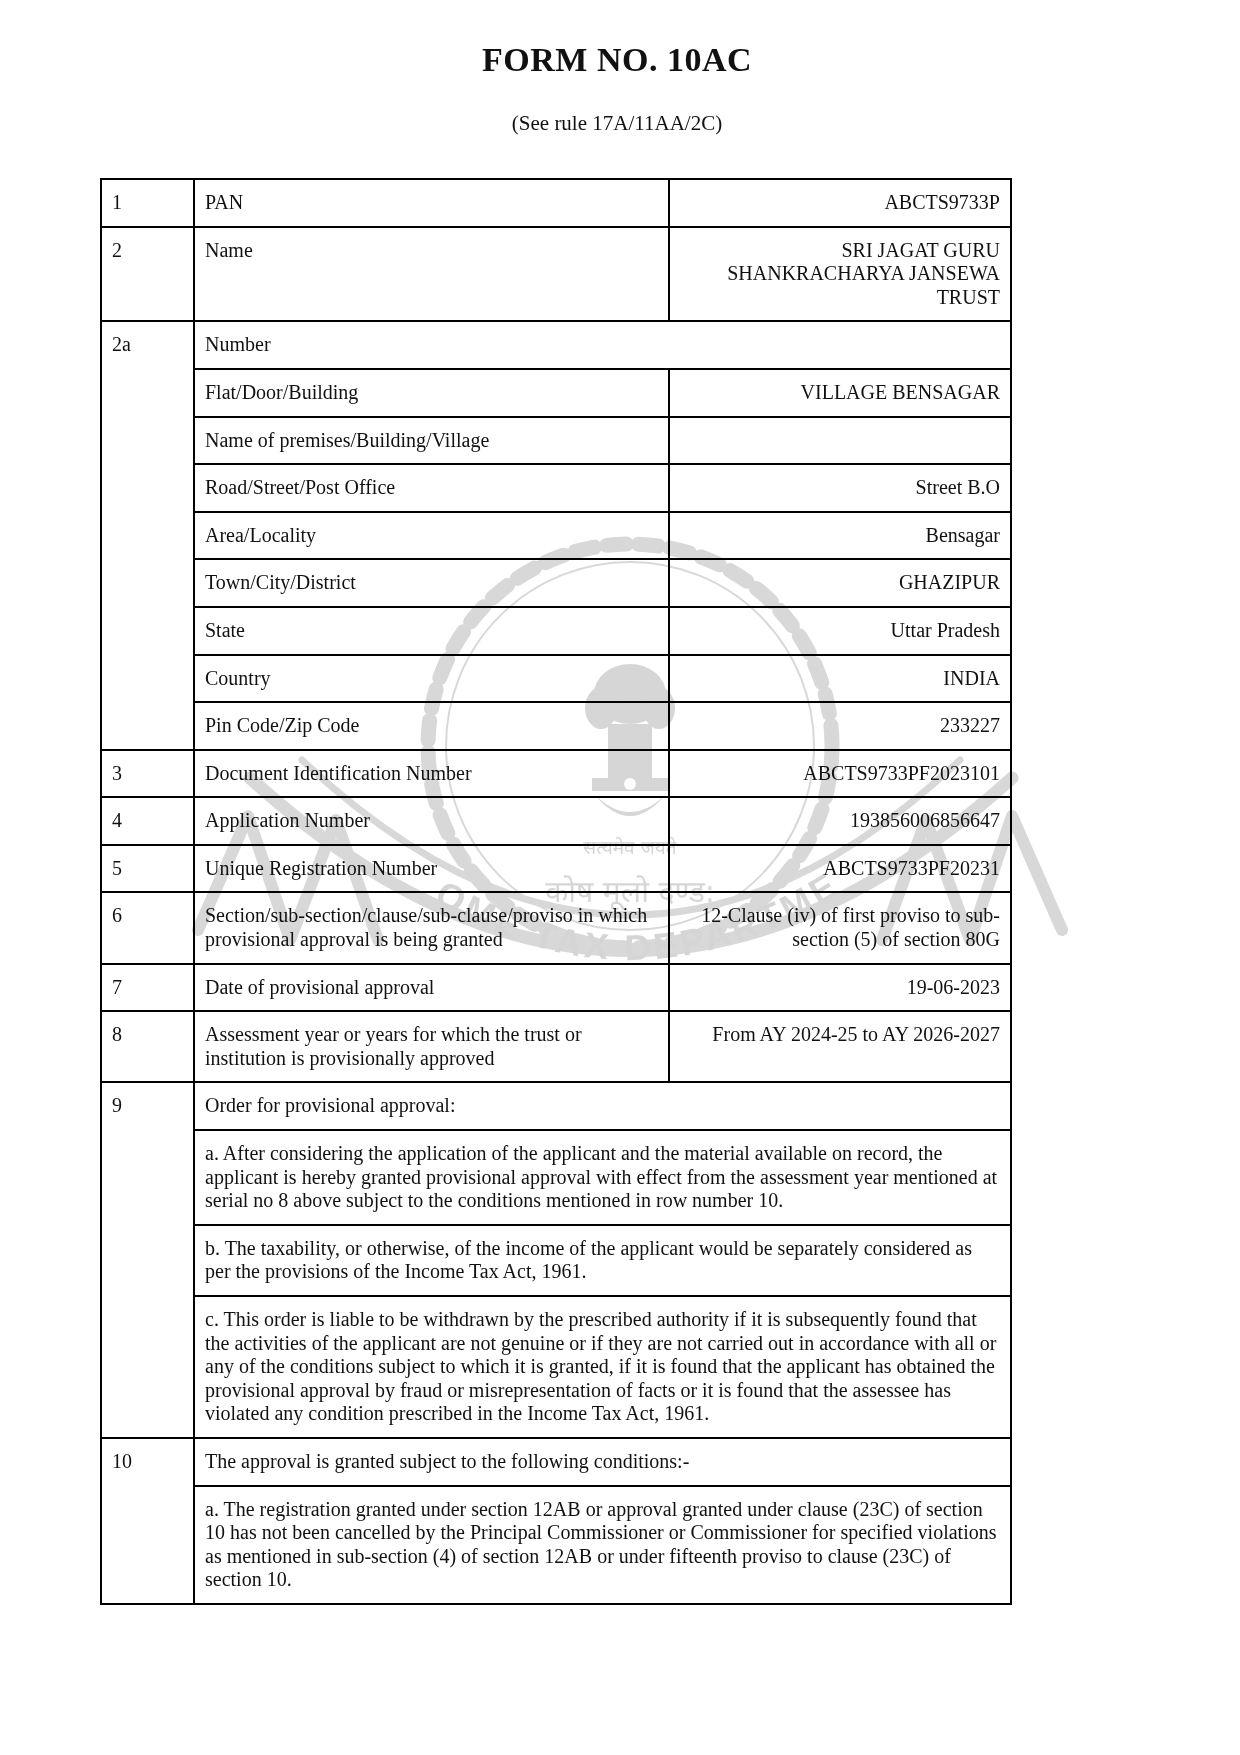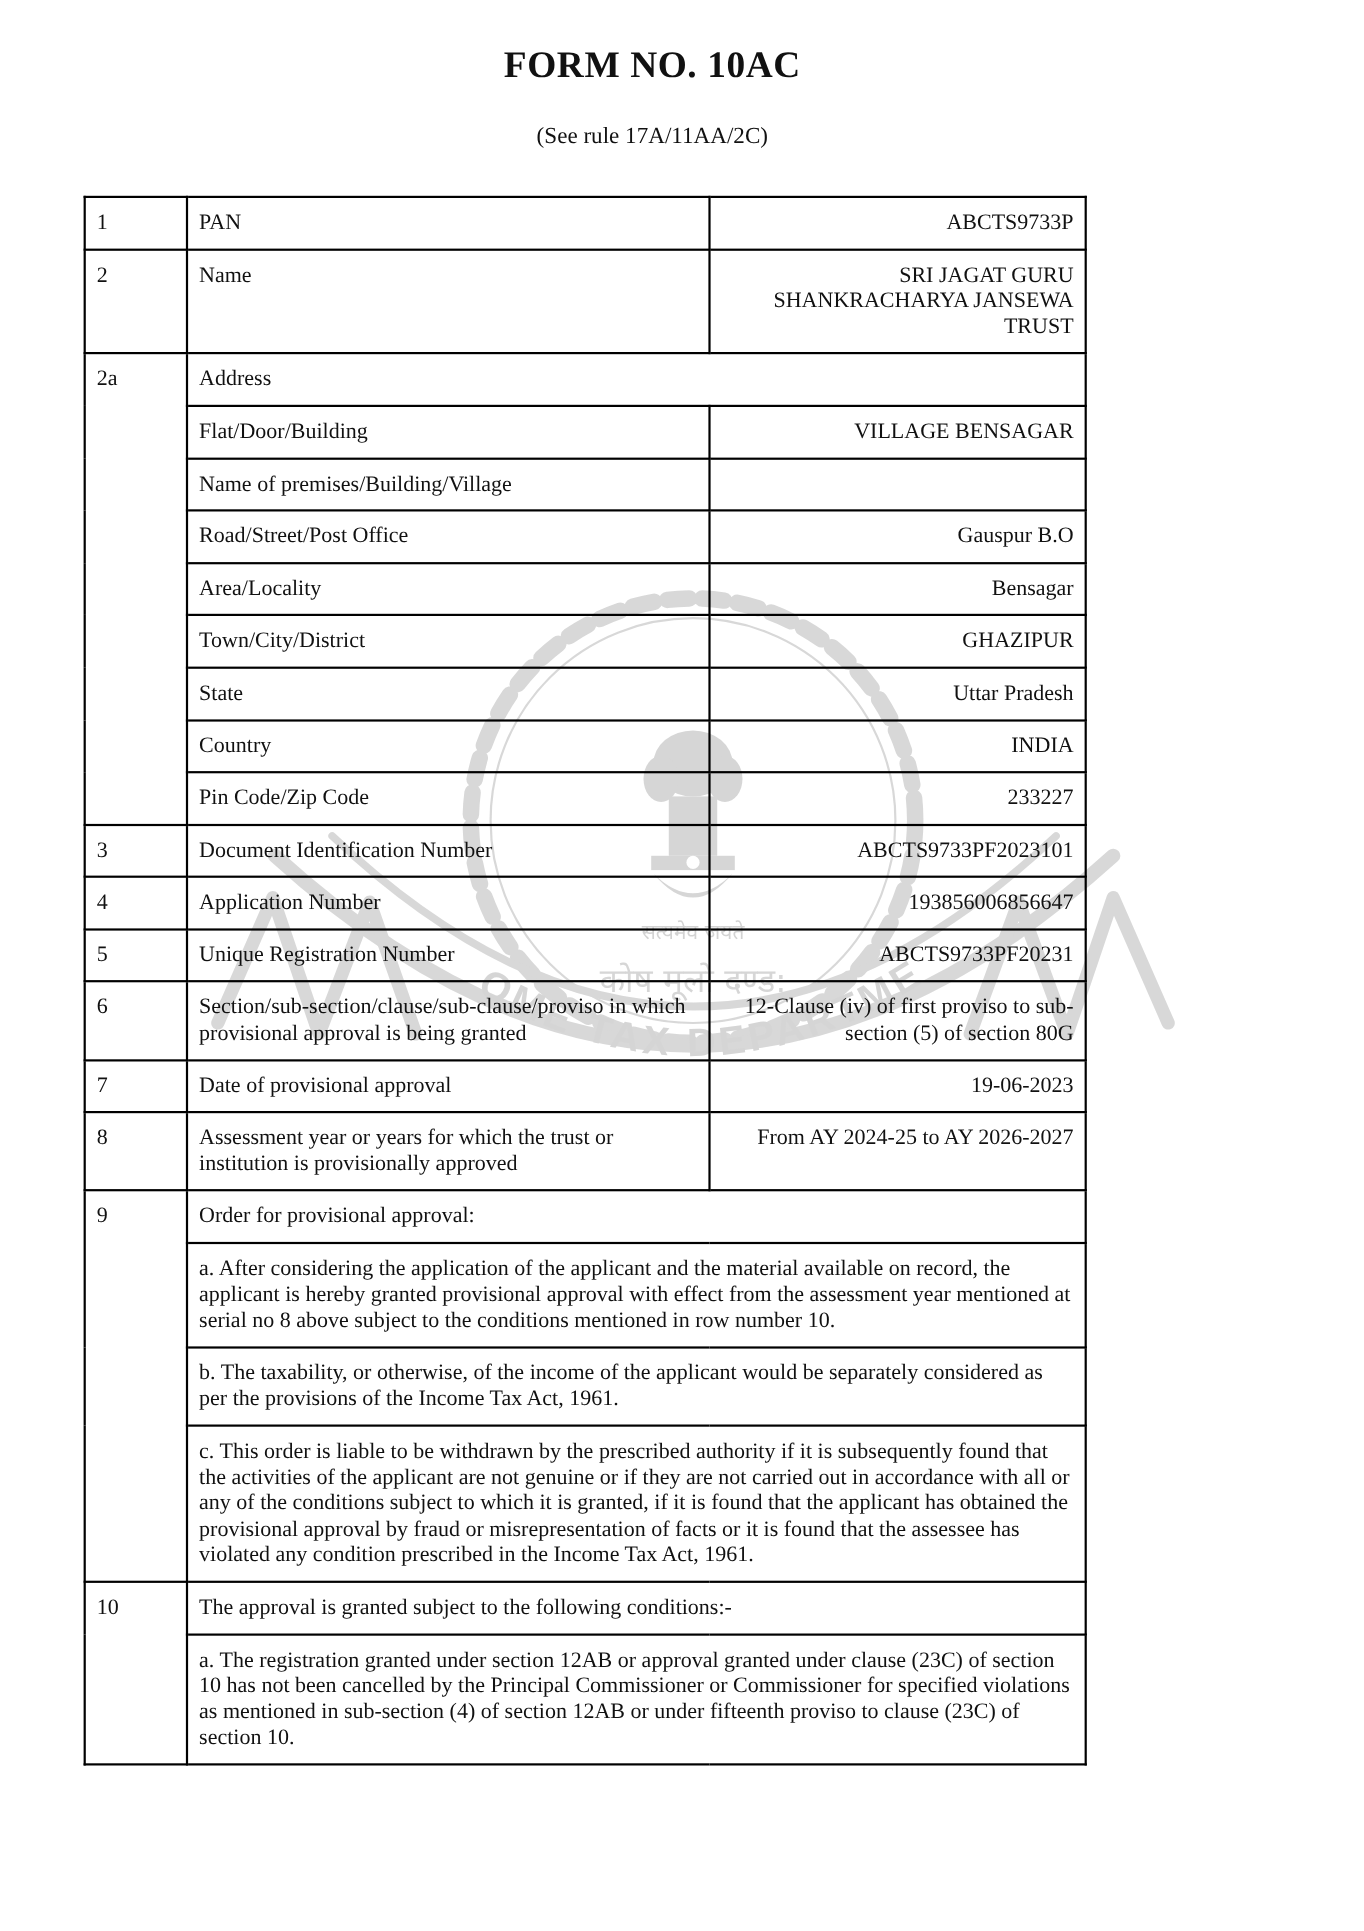--- a/index.html
+++ b/index.html
@@ -2,21 +2,21 @@
 <html><head>
 <meta charset="utf-8">
 <style>
   html,body{margin:0;padding:0;background:#ffffff;}
   body{
     width:1240px;height:1755px;position:relative;overflow:hidden;
     font-family:"Liberation Serif","DejaVu Serif",serif;color:#111;
   }
   .page{position:relative;width:1240px;height:1755px;}
   .watermark{position:absolute;left:140px;top:478px;width:980px;height:580px;z-index:0;opacity:.8;}
-  .content{position:relative;z-index:1;margin-left:76px;width:1034px;padding-top:40px;}
+  .content{position:relative;z-index:1;margin-left:100px;width:1034px;padding-top:40px;}
   .title{
     text-align:center;font-size:34px;font-weight:bold;letter-spacing:.5px;
     margin:0 0 0 0;line-height:1.2;
   }
   .sub1{text-align:center;font-size:21px;margin:30px 0 0 0;line-height:1.2;}
   .sub2{text-align:center;font-size:21px;margin:13px 0 0 0;line-height:1.2;}
   table.form{
     border-collapse:collapse;width:910px;margin-top:42px;table-layout:fixed;
     background:transparent;
   }
@@ -83,33 +83,33 @@
           <td>PAN</td>
           <td class="value">ABCTS9733P</td>
         </tr>
         <tr>
           <td class="num">2</td>
           <td>Name</td>
           <td class="value">SRI JAGAT GURU SHANKRACHARYA JANSEWA TRUST</td>
         </tr>
         <tr>
           <td class="num" rowspan="9">2a</td>
-          <td colspan="2">Address</td>
+          <td colspan="2">Number</td>
         </tr>
         <tr>
           <td>Flat/Door/Building</td>
           <td class="value">VILLAGE BENSAGAR</td>
         </tr>
         <tr>
           <td>Name of premises/Building/Village</td>
           <td class="value"></td>
         </tr>
         <tr>
           <td>Road/Street/Post Office</td>
-          <td class="value">Gauspur B.O</td>
+          <td class="value">Street B.O</td>
         </tr>
         <tr>
           <td>Area/Locality</td>
           <td class="value">Bensagar</td>
         </tr>
         <tr>
           <td>Town/City/District</td>
           <td class="value">GHAZIPUR</td>
         </tr>
         <tr>

